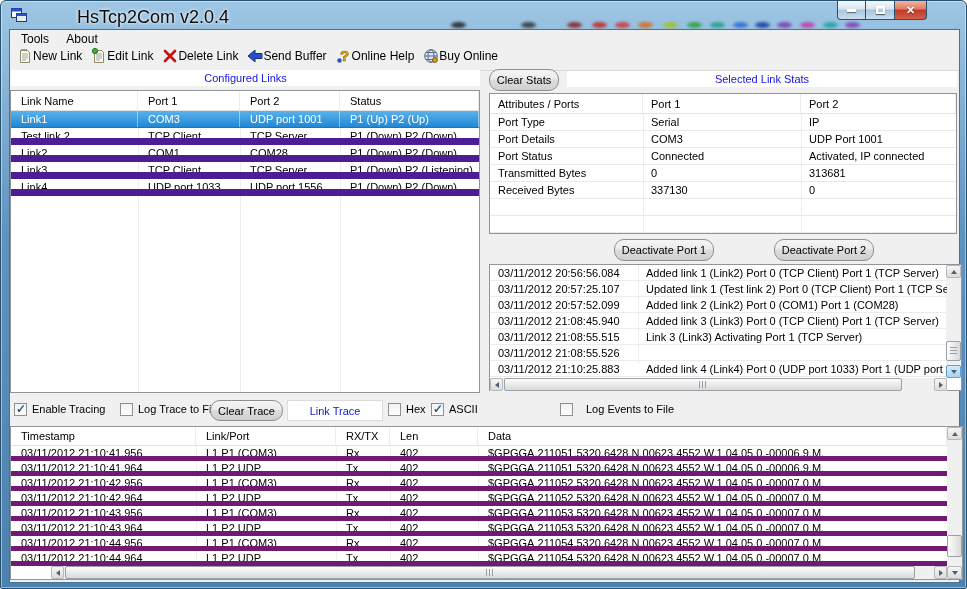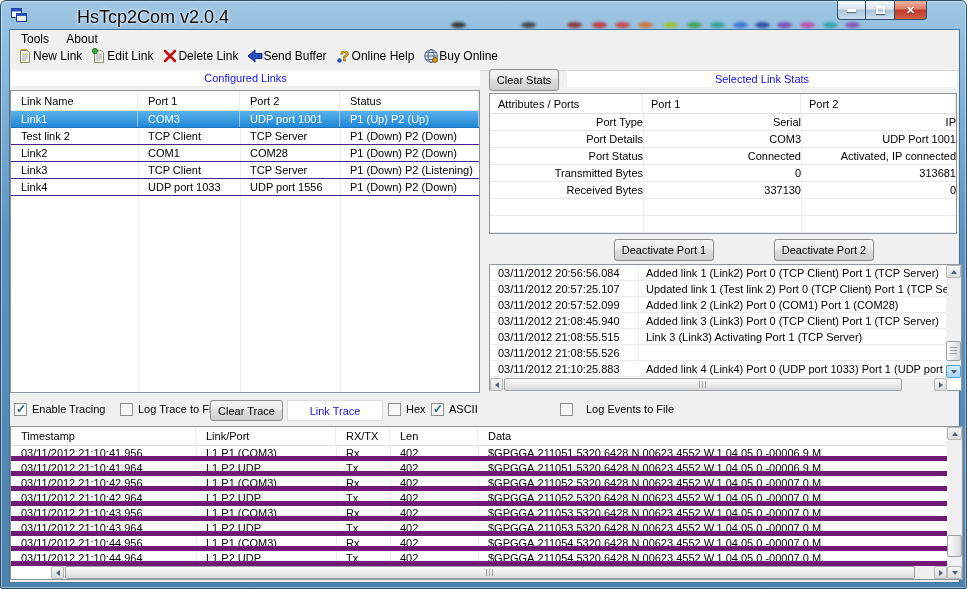--- a/index.html
+++ b/index.html
@@ -47,36 +47,36 @@
   .panel { position:absolute; background:#fff; border:1px solid #8f959d; }
   .hrow { display:flex; height:20px; line-height:20px; border-bottom:1px solid #e2e2e2;
           background:#fff; position:relative; z-index:2; }
   .hcell { padding-left:10px; border-right:1px solid #ececec; overflow:hidden; white-space:nowrap; }
   .row { display:flex; position:relative; z-index:1; white-space:nowrap; }
   .cell { overflow:hidden; white-space:nowrap; padding-left:10px; }
   .vsep { position:absolute; top:20px; bottom:0; width:1px; background:#ededed; z-index:0; }
 
   
   .cfg-table { left:0; top:60px; width:470px; height:303px; }
-  .cfg-table .row { height:17px; line-height:17px; border-bottom:1px solid #4c1d95; }
+  .cfg-table .row { height:17px; line-height:17px; border-bottom:7px solid #4c1d95; }
   .cfg-c0 { width:127px; } .cfg-c1 { width:102px; } .cfg-c2 { width:100px; } .cfg-c3 { flex:1; }
   .row.selected { background:linear-gradient(#5ab2ea,#2187d6); color:#fff; border-bottom:1px solid #1b76c0; }
   .row.selected .cell { box-shadow:inset -1px 0 0 rgba(255,255,255,.45); }
 
   
   .stats-table { left:479px; top:63px; width:468px; height:141px; }
   .stats-body { position:absolute; top:20px; left:0; right:0; bottom:0;
-     background:repeating-linear-gradient(to bottom,#fff 0 16px,#e9e9e9 16px 17px);text-align:right; }
+     background:repeating-linear-gradient(to bottom,#fff 0 16px,#e9e9e9 16px 17px); }
   .stats-table .row { height:17px; line-height:17px; }
   .st-c0 { width:153px; } .st-c1 { width:158px; } .st-c2 { flex:1; }
   .stats-table .hcell, .stats-table .cell { padding-left:8px; }
 
   
   .btn { position:absolute; background:linear-gradient(#f5f5f5,#ebebeb 45%,#dddddd 50%,#cfcfcf);
-         border:1px solid #8e8f8f; border-radius:3px; font-size:11px; text-align:center;
+         border:1px solid #8e8f8f; border-radius:10px; font-size:11px; text-align:center;
          display:flex; align-items:center; justify-content:center; color:#000; }
 
   
   .event-box { left:479px; top:234px; width:473px; height:127px; }
   .event-rows { position:absolute; left:0; top:0; width:457px; height:113px; overflow:hidden;
      background:repeating-linear-gradient(to bottom,#fff 0 15px,#ececec 15px 16px); }
   .event-rows .row { height:16px; line-height:16px; }
   .ev-c0 { width:148px; padding-left:8px; } .ev-c1 { flex:1; padding-left:8px; }
   .ev-vsep { position:absolute; left:148px; top:0; bottom:14px; width:1px; background:#ededed; }
 

